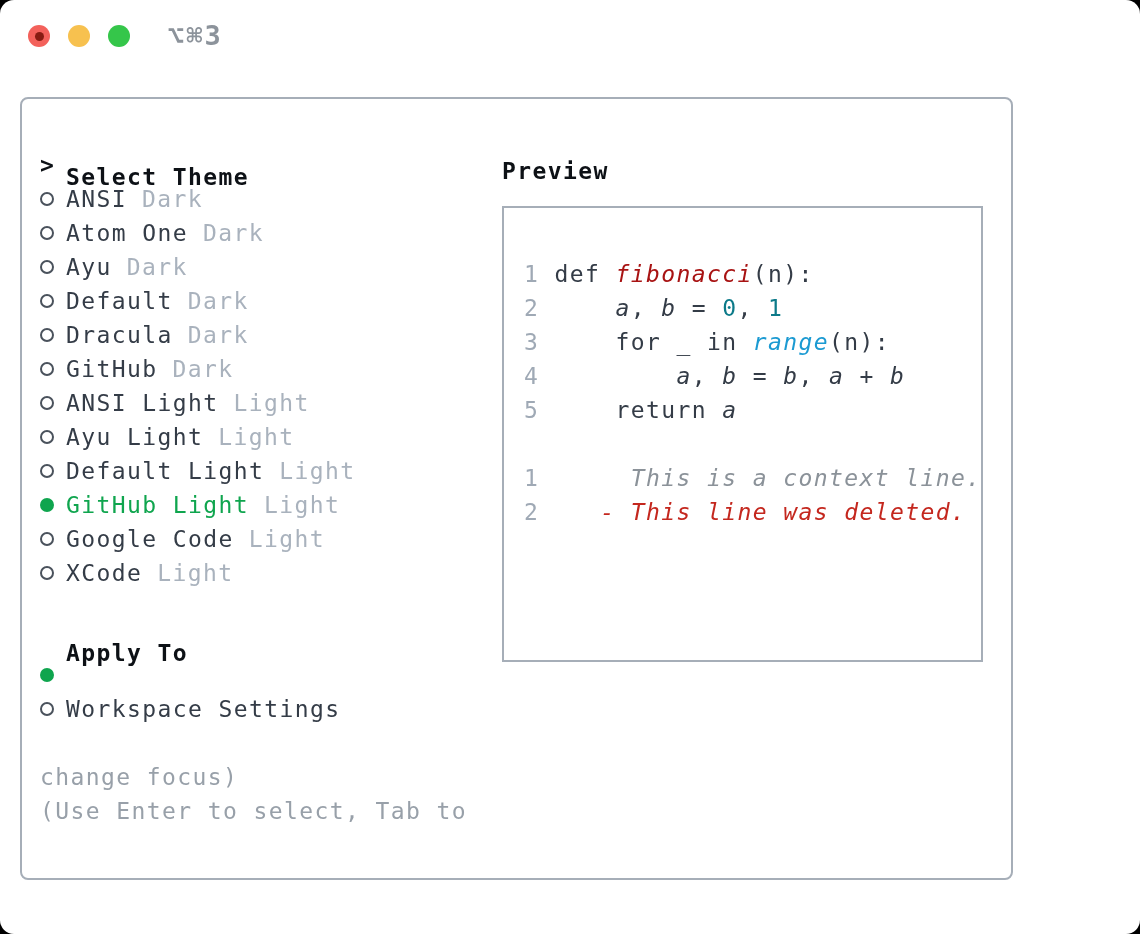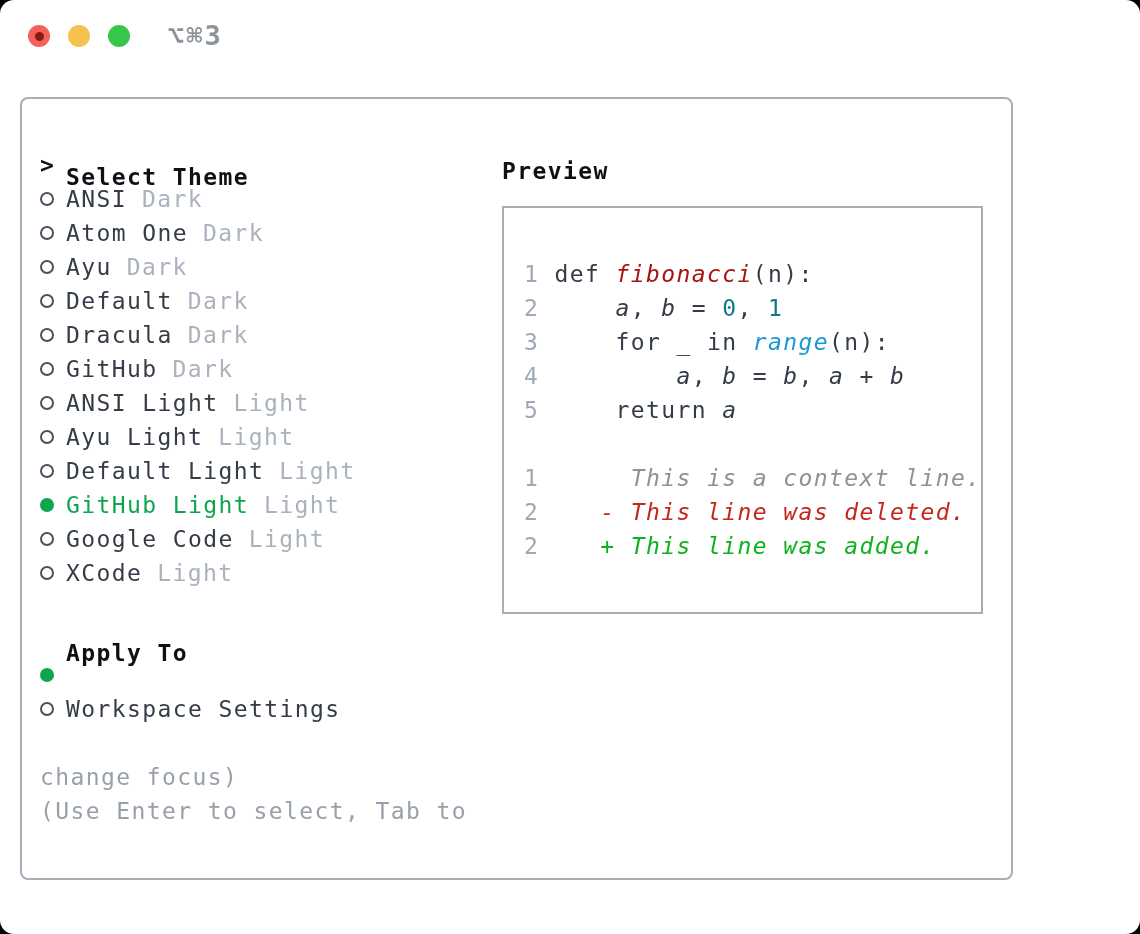--- a/index.html
+++ b/index.html
@@ -38,21 +38,21 @@
   .radio.on{background:var(--sel);border-color:var(--sel);}
   .row.header .name{font-weight:700;color:#0d1116;margin-top:24px;}
   .row.selected .name{color:var(--sel);}
   .suffix{color:#a9b2bd;margin-left:15px;}
   .blank{height:34px;}
   .hint{font-size:23px;line-height:34px;letter-spacing:1.4px;color:#98a0a9;padding-left:18px;}
   
   .right-col{position:absolute;left:480px;top:55px;}
   .preview-title{height:34px;line-height:34px;font-size:23px;font-weight:700;
                  color:#0d1116;letter-spacing:1.4px;}
-  .preview-box{margin-top:18px;width:481px;height:408px;border:2px solid var(--border);
+  .preview-box{margin-top:18px;width:481px;height:456px;border:2px solid var(--border);
                box-sizing:border-box;background:#fff;}
   .code{padding:49px 0 0 20px;font-size:23px;letter-spacing:1.4px;}
   .code-line{height:34px;line-height:34px;white-space:pre;}
   .ln{color:var(--lngray);}
   .seg-code{color:var(--codedark);}
   .seg-fn{color:var(--fn);font-style:italic;}
   .seg-num{color:var(--numlit);}
   .seg-bi{color:var(--bi);font-style:italic;text-align:right;}
   .seg-var{color:var(--codedark);font-style:italic;}
   .seg-ctx{color:var(--ctx);font-style:italic;}
@@ -202,19 +202,18 @@
       <div class="preview-box">
         <div class="code" id="code">
             <div class="code-line"><span class="ln">1 </span><span class="seg-code">def </span><span class="seg-fn">fibonacci</span><span class="seg-code">(n):</span></div>
             <div class="code-line"><span class="ln">2 </span><span class="seg-code">    </span><span class="seg-var">a</span><span class="seg-code">, </span><span class="seg-var">b</span><span class="seg-code"> = </span><span class="seg-num">0</span><span class="seg-code">, </span><span class="seg-num">1</span></div>
             <div class="code-line"><span class="ln">3 </span><span class="seg-code">    for _ in </span><span class="seg-bi">range</span><span class="seg-code">(n):</span></div>
             <div class="code-line"><span class="ln">4 </span><span class="seg-code">        </span><span class="seg-var">a</span><span class="seg-code">, </span><span class="seg-var">b</span><span class="seg-code"> = </span><span class="seg-var">b</span><span class="seg-code">, </span><span class="seg-var">a</span><span class="seg-code"> + </span><span class="seg-var">b</span></div>
             <div class="code-line"><span class="ln">5 </span><span class="seg-code">    return </span><span class="seg-var">a</span></div>
             <div class="code-line"><span class="ln"></span></div>
             <div class="code-line"><span class="ln">1 </span><span class="seg-ctx">     This is a context line.</span></div>
             <div class="code-line"><span class="ln">2 </span><span class="seg-del">   - This line was deleted.</span></div>
-            <div class="code-line"><span class="ln">2 </span><span class="seg-add">   + This line was added.</span></div>
           </div>
       </div>
     </div>
 
   </div>
 </div>
 
 </body></html>

